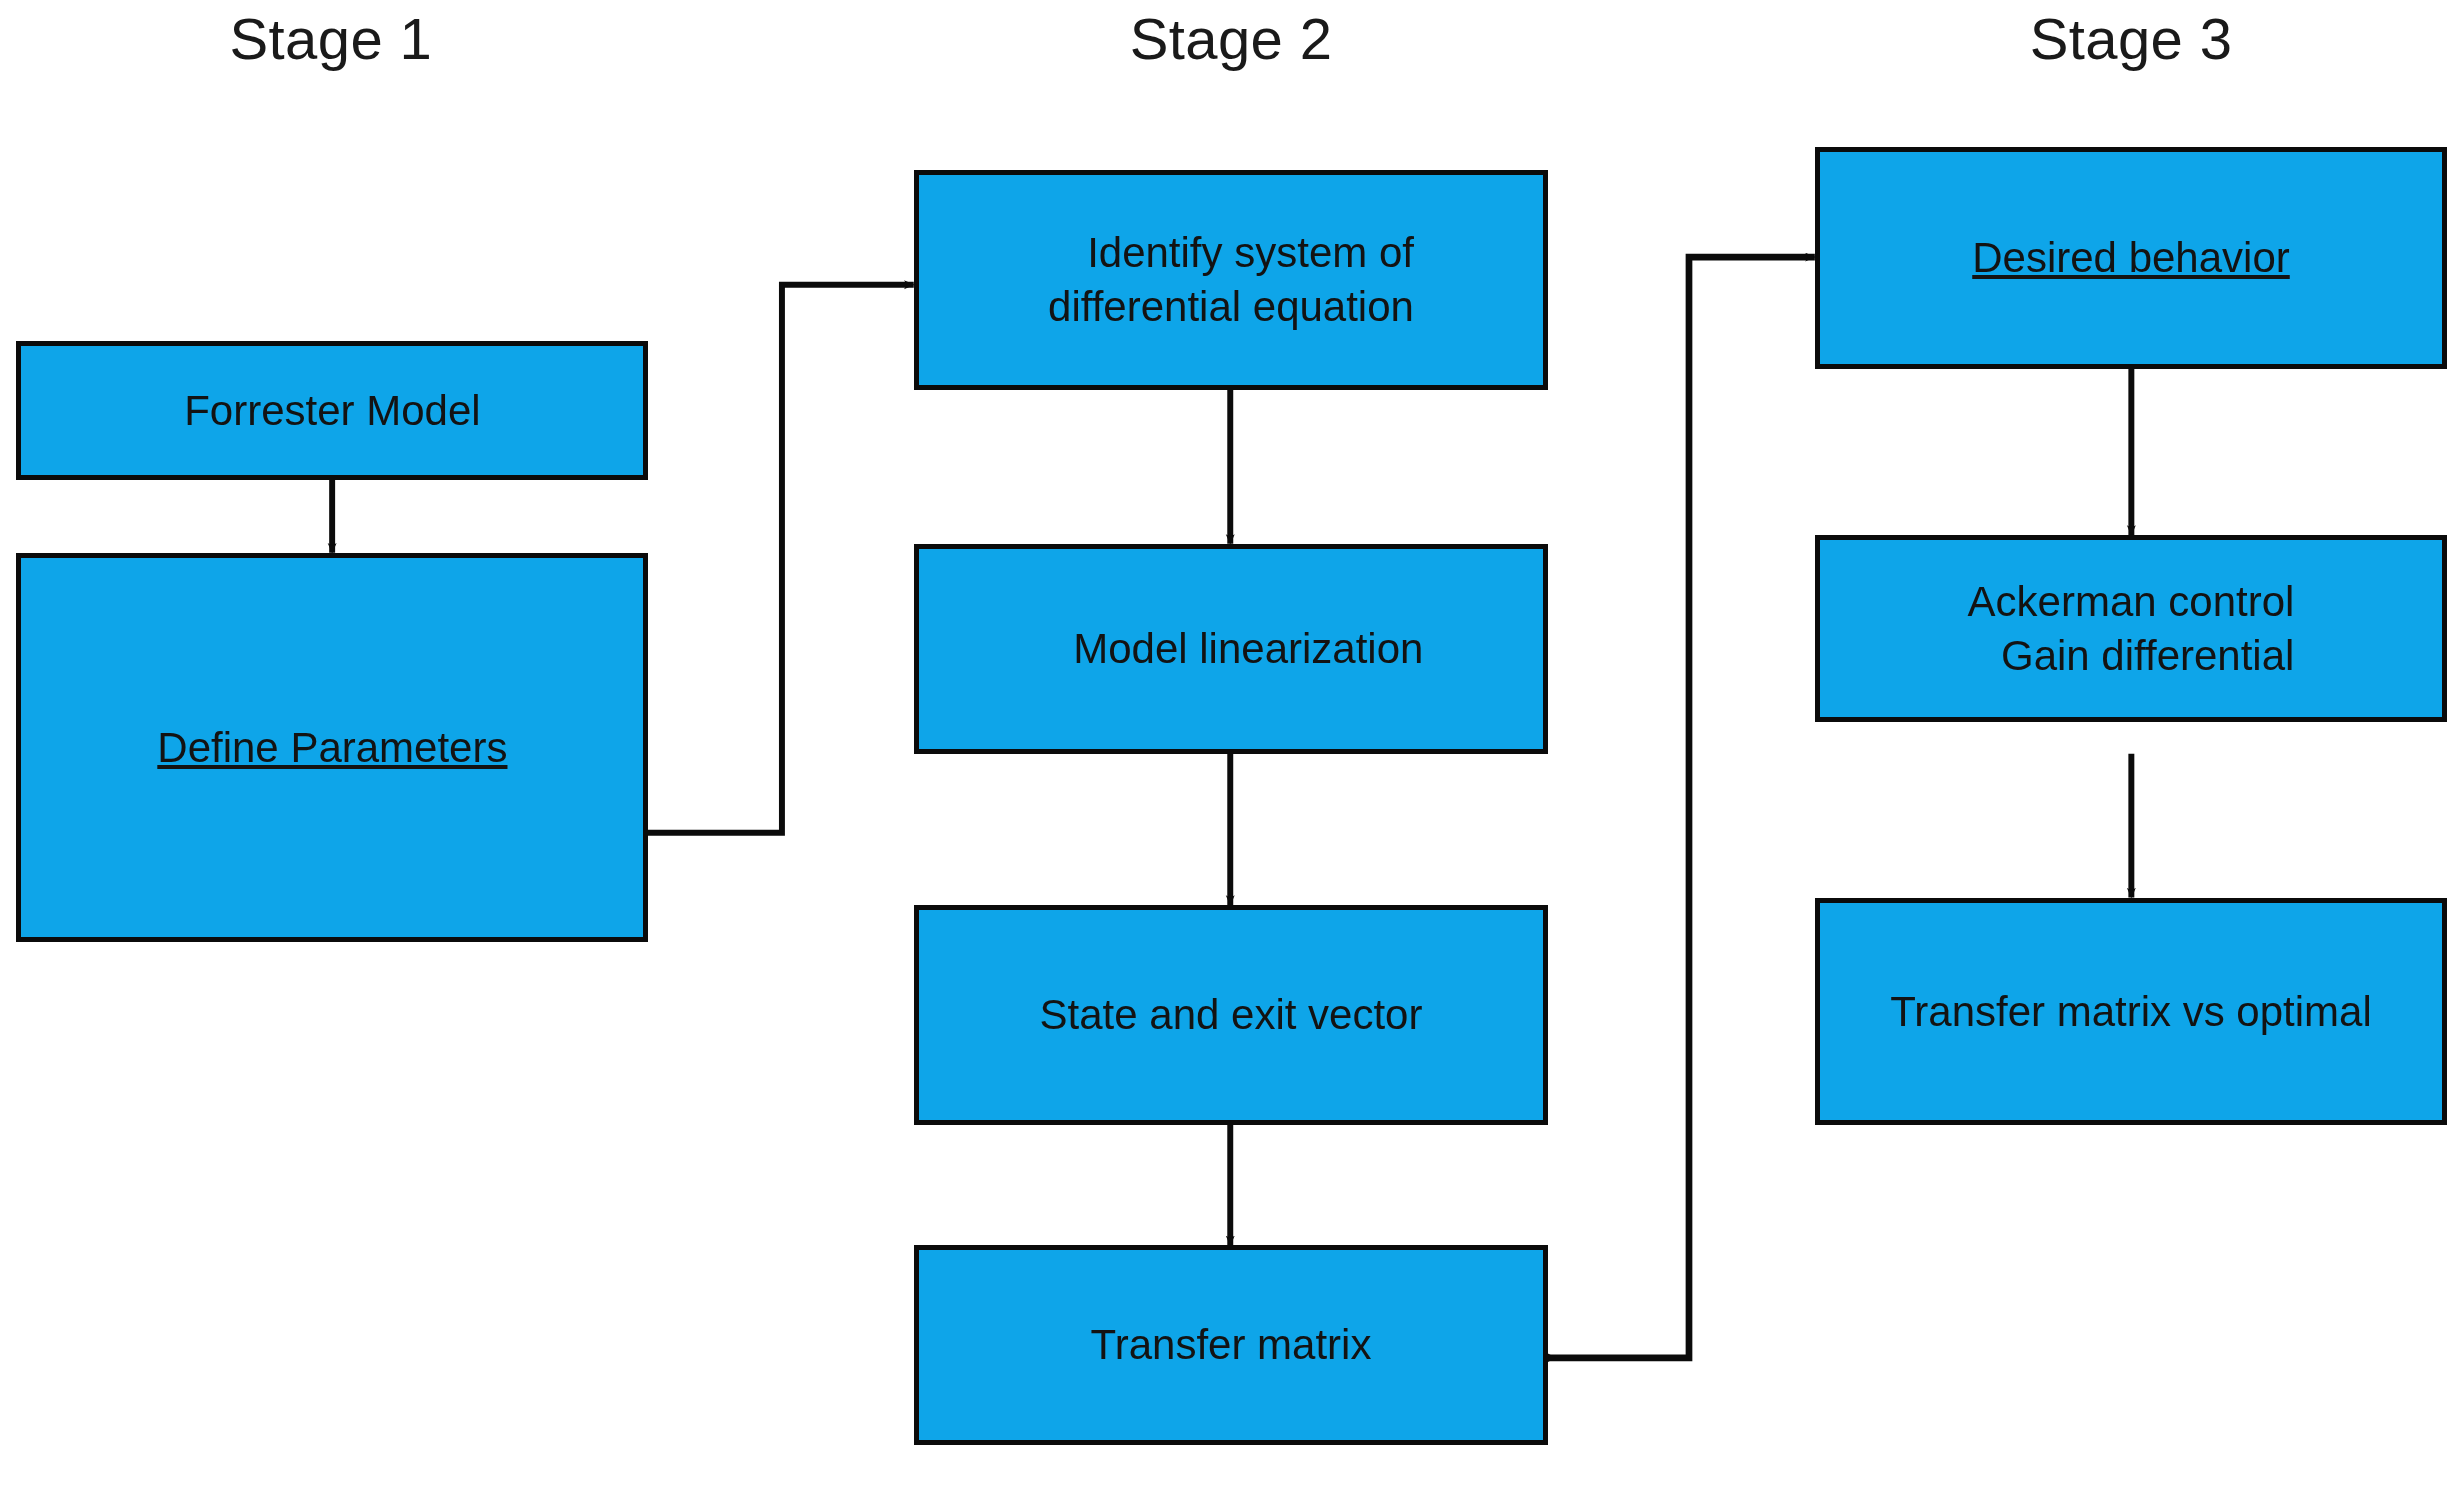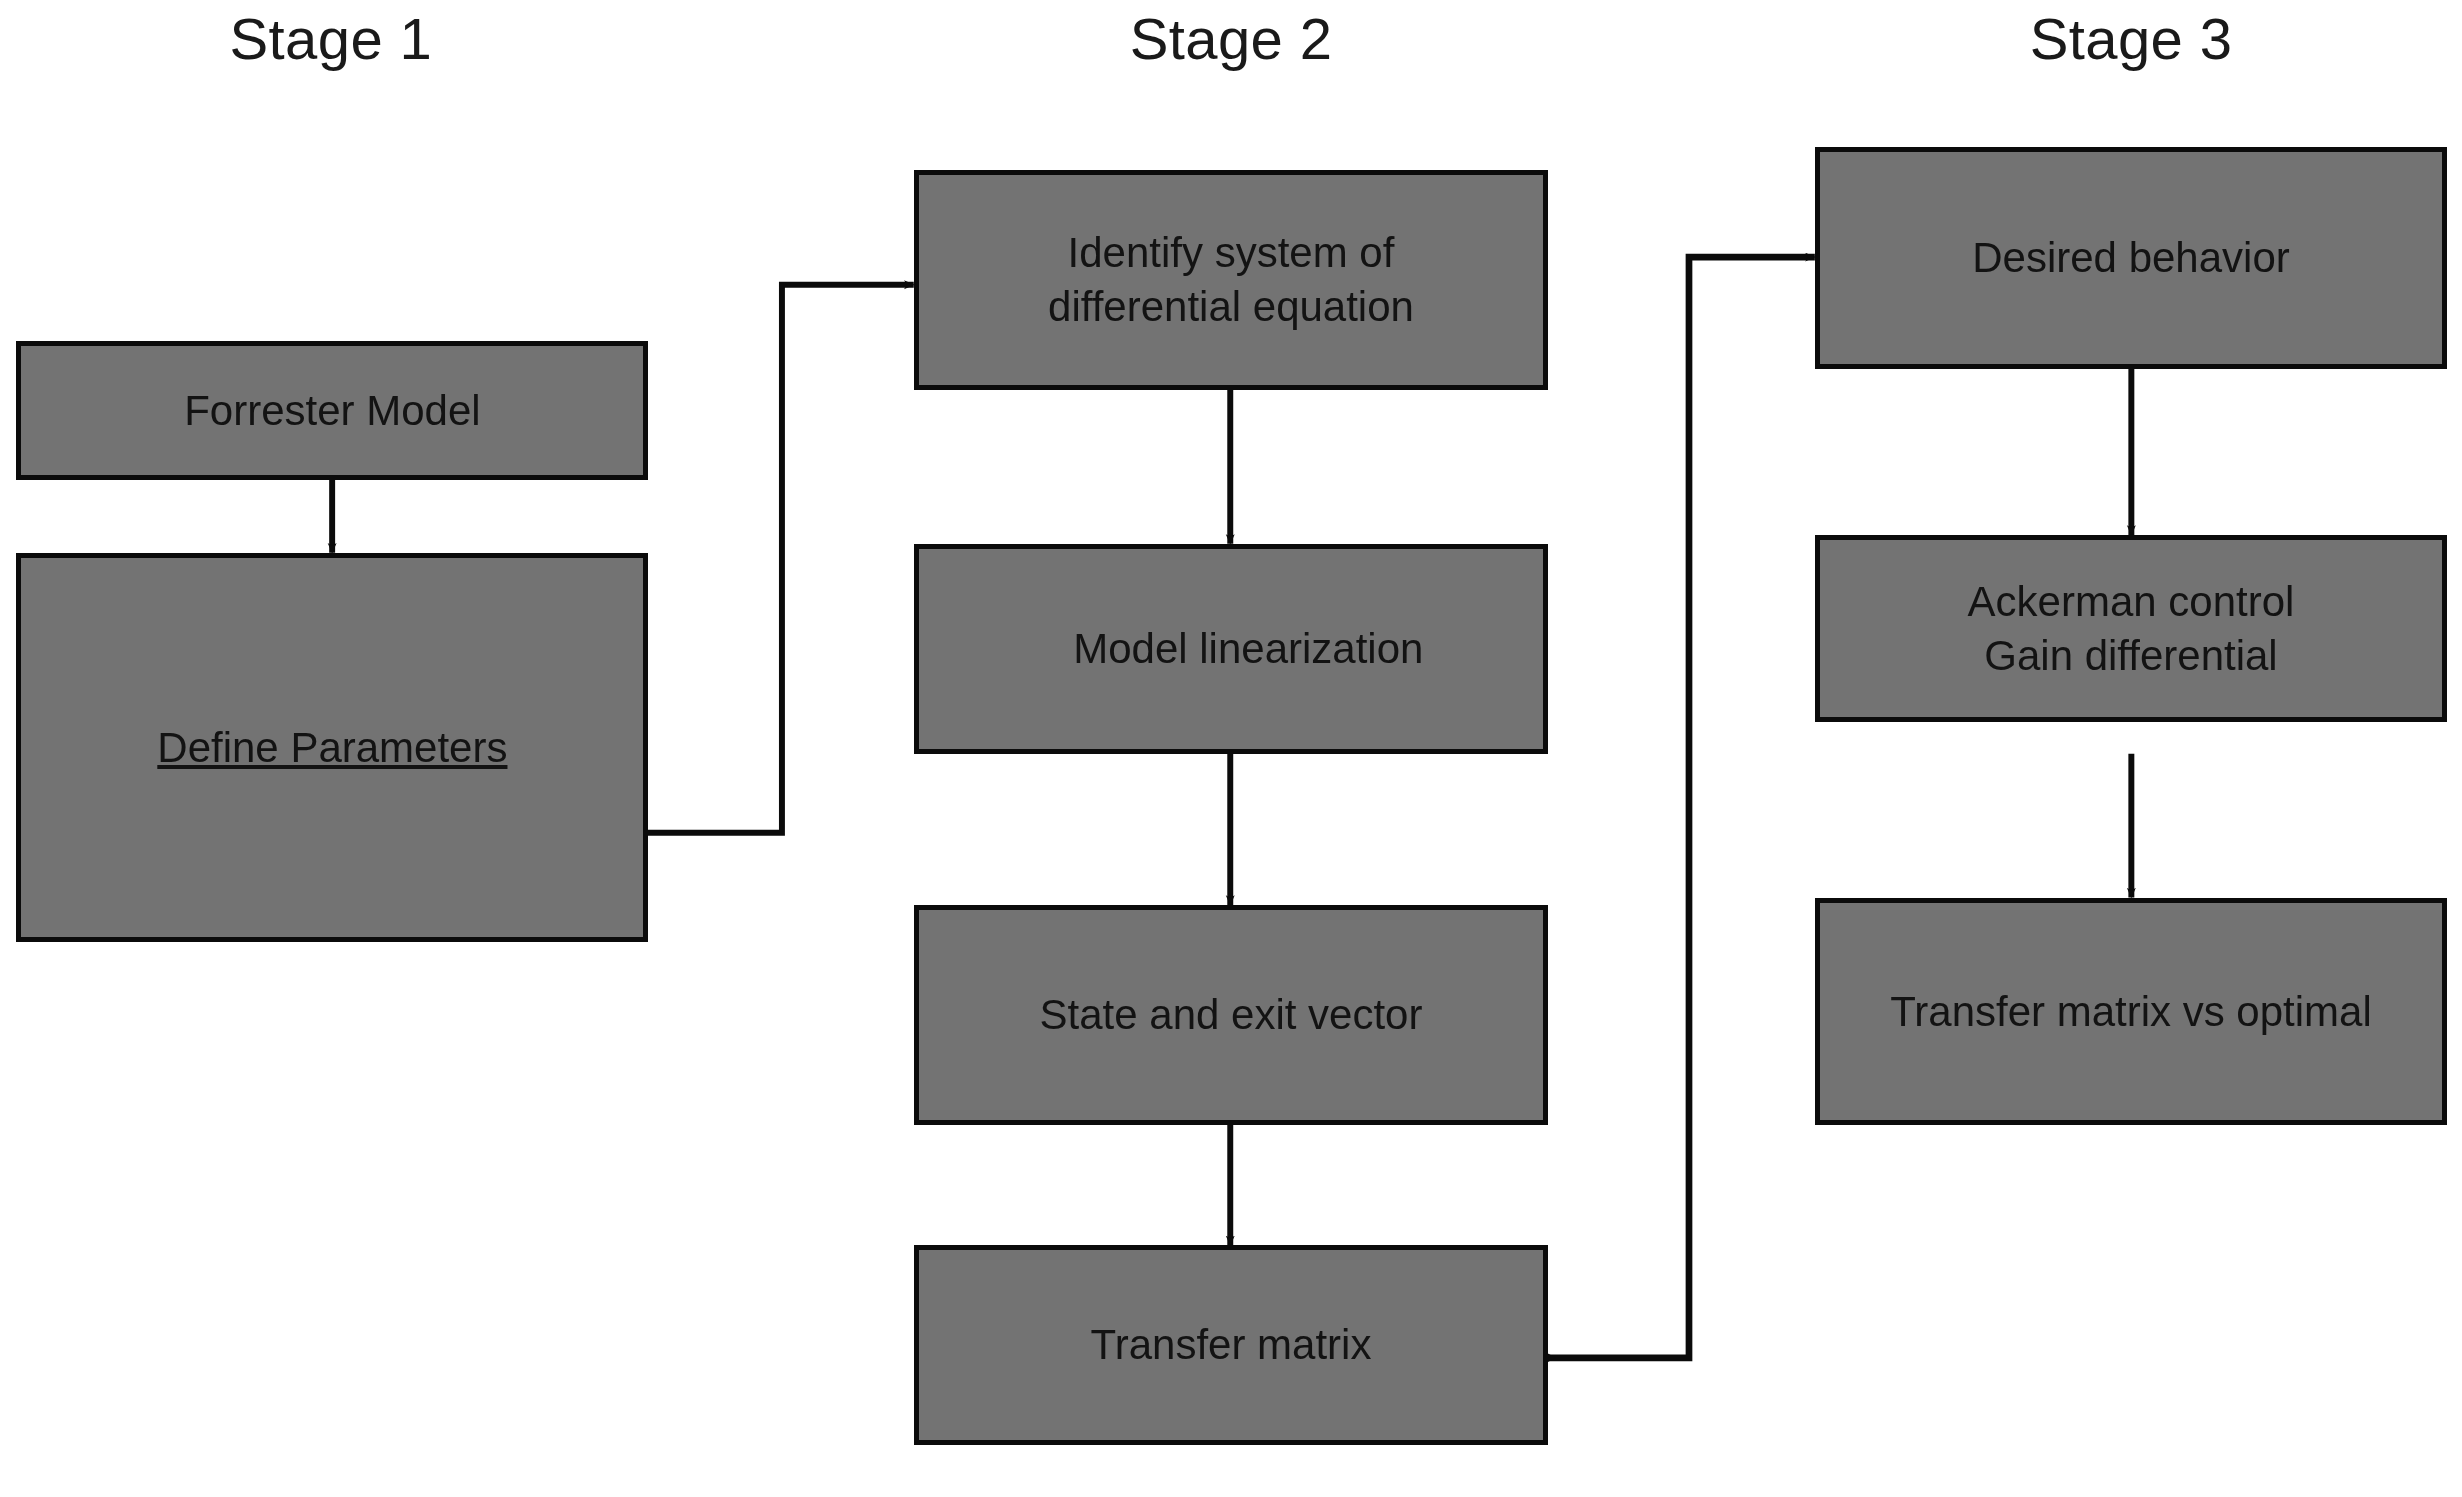--- a/index.html
+++ b/index.html
@@ -1,22 +1,22 @@
 <!DOCTYPE html>
 <html style="font-size:12px"><head>
 <meta charset="utf-8">
 <style>
   html,body{margin:0;padding:0;background:#ffffff;}
   #stage{position:relative;width:2462px;height:1498px;background:#ffffff;
          font-family:"Liberation Sans", sans-serif;overflow:hidden;}
   .stage-title{position:absolute;font-size:58px;color:#1a1a1a;font-weight:400;
                text-align:center;white-space:nowrap;letter-spacing:0.4px;}
   .node{position:absolute;box-sizing:border-box;border:5.2px solid #0b0b0b;
-        background:#737373;display:flex;align-items:center;justify-content:center;
-        text-align:center;font-size:42px;line-height:1.28;color:#131313;
+        background:#0ea5e9;display:flex;align-items:center;justify-content:center;
+        text-align:right;font-size:42px;line-height:1.28;color:#131313;
         padding:0 13.4px;}
   .node span{display:block;}
   svg.edges{position:absolute;left:0;top:0;width:2462px;height:1498px;
             pointer-events:none;}
 </style>
 </head>
 <body>
 
 <div id="stage">
 
@@ -87,21 +87,21 @@
   </div>
 
   <div class="node" style="left:914px;top:905px;width:634px;height:220px;">
     <span>State and exit vector</span>
   </div>
 
   <div class="node" style="left:914px;top:1245px;width:634px;height:200px;">
     <span>Transfer matrix</span>
   </div>
 
-  <div class="node" style="left:1815px;top:147px;width:632px;height:222px;">
+  <div class="node" style="left:1815px;top:147px;width:632px;height:222px;text-decoration:underline;">
     <span>Desired behavior</span>
   </div>
 
   <div class="node" style="left:1815px;top:535px;width:632px;height:187px;">
     <span>
       <span>Ackerman control</span>
       <span>Gain differential</span>
     </span>
   </div>
 

